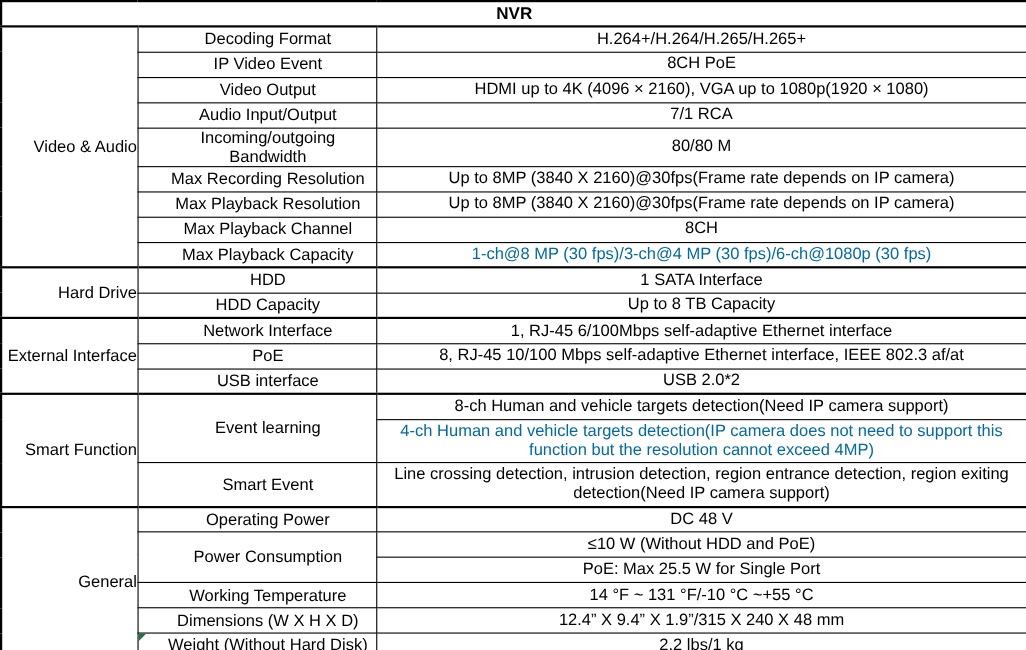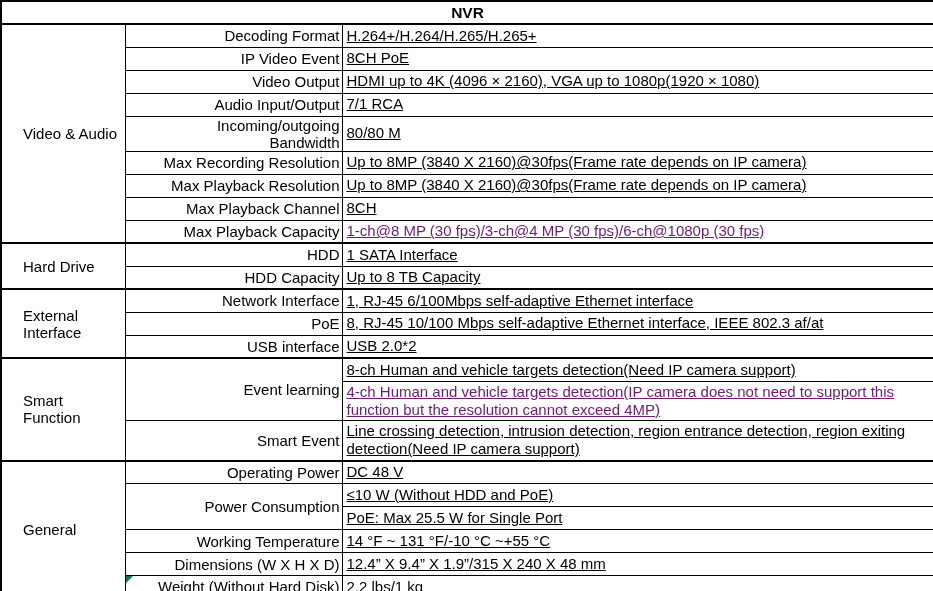--- a/index.html
+++ b/index.html
@@ -17,33 +17,33 @@
     overflow: hidden;
     vertical-align: middle;
   }
   tr { height: 23px; }
   td.title {
     font-weight: bold;
     text-align: center;
     font-size: 15.5px;
     margin-left: 26px;
   }
-  td.cat { text-align: left; padding-left: 21px; }
+  td.cat { text-align: right; }
   td.label {
-    text-align: right;
+    text-align: center;
     padding-left: 22px;
     padding-right: 2px;
     position: relative;
   }
   td.val {
+    text-align: center;
     line-height: 1.22;
     padding: 1px 4px;
-    text-decoration: underline;
   }
-  td.val.red { color: #701a75; margin-top: 18px; }
+  td.val.red { color: #0369a1; margin-top: 18px; }
   tr.section-start td { border-top: 2px solid #000; }
   .error-flag {
     position: absolute;
     top: 0; left: 0;
     width: 0; height: 0;
     border-top: 7px solid #1e7145;
     border-right: 7px solid transparent;
   }
 </style>
 </head>

